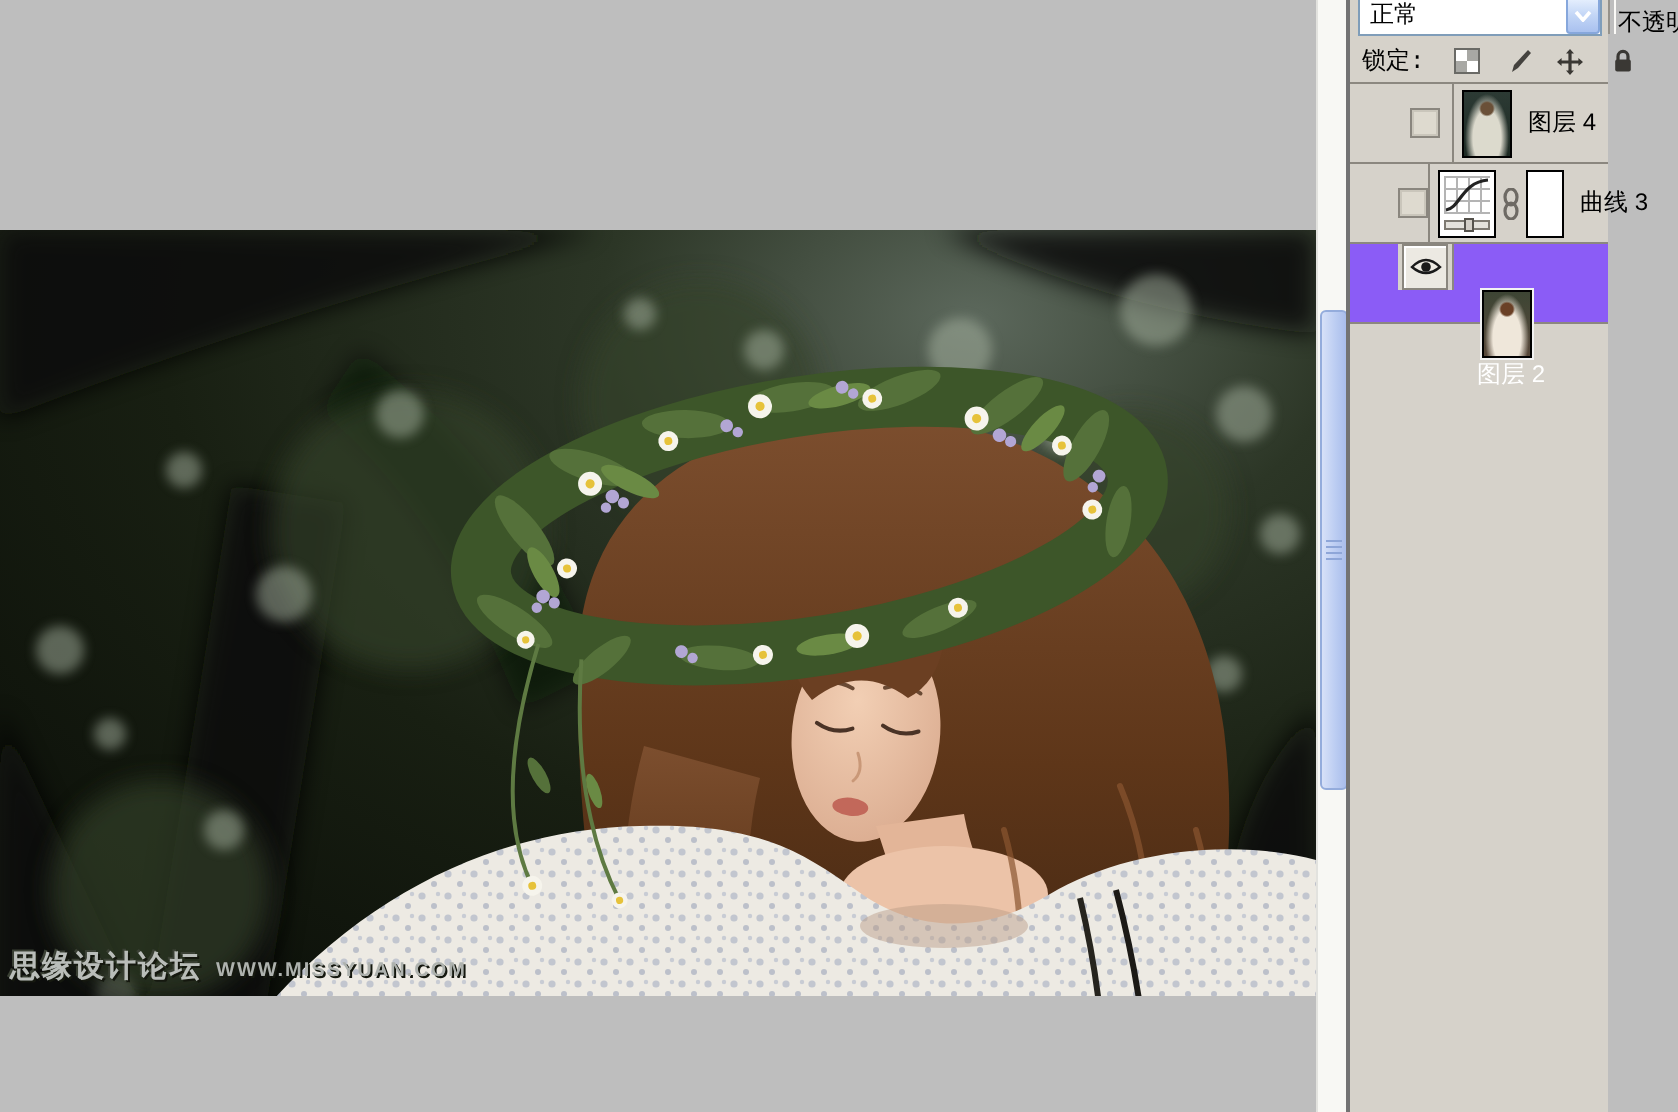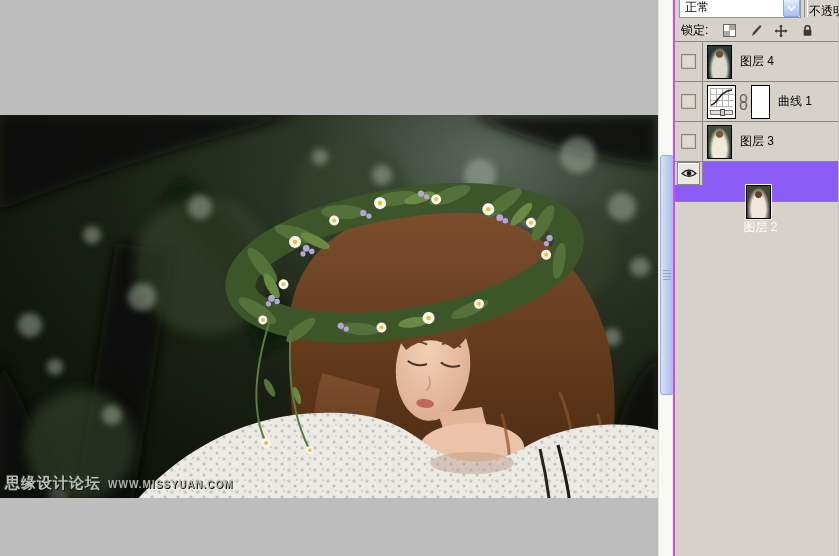--- a/index.html
+++ b/index.html
@@ -15,38 +15,38 @@
   .wm-url{font-size:10px;font-weight:bold;letter-spacing:1px;color:#aeb2ae;text-shadow:1px 1px 0 #15180f;}
 
   
   .vscroll{position:absolute;left:658px;top:0;width:15px;height:556px;background:#f8f8f4;border-left:1px solid #e2e2de;}
   .vthumb{position:absolute;left:1px;top:155px;width:12px;height:238px;border:1px solid #94acdc;border-radius:3px;
           background:linear-gradient(90deg,#d7e1f8 0%,#bccdf2 55%,#a9bdeb 100%);}
   .vgrip{position:absolute;left:2px;top:50%;width:8px;height:10px;transform:translateY(-50%);
          background:repeating-linear-gradient(180deg,#8ea6d8 0 1px,transparent 1px 3px);}
 
   
-  .panel{position:absolute;left:673px;top:0;width:165px;height:556px;background:#d6d2ca;border-left:2px solid #d946ef;box-sizing:border-box;}
+  .panel{position:absolute;left:673px;top:0;width:131px;height:556px;background:#d6d2ca;border-left:2px solid #737373;box-sizing:border-box;}
   .panel-header{position:relative;height:41px;border-bottom:1px solid #8c8880;}
 
   .combo{position:absolute;left:4px;top:-3px;width:122px;height:21px;display:flex;background:#fff;border:1px solid #7f9db9;box-sizing:border-box;}
   .combo-field{flex:1;font-size:12px;line-height:19px;padding-left:5px;color:#000;overflow:hidden;white-space:nowrap;}
   .combo-btn{width:17px;height:100%;display:flex;align-items:center;justify-content:center;
              background:linear-gradient(180deg,#e8f1fe 0%,#c3d6f6 50%,#a9c1ef 100%);
              border:1px solid #86a7dc;border-radius:2px;box-sizing:border-box;}
   .vsep{position:absolute;left:129px;top:0;width:2px;height:17px;border-left:1px solid #96928a;border-right:1px solid #fbfaf7;}
   .opacity-label{position:absolute;left:134px;top:3px;width:32px;font-size:12px;color:#000;white-space:nowrap;overflow:hidden;}
 
-  .lock-row{position:absolute;left:6px;top:22px;height:17px;display:flex;align-items:center;gap:12px;}
+  .lock-row{position:absolute;left:6px;top:22px;height:17px;display:flex;align-items:center;gap:12px;font-family:Liberation Mono, monospace;}
   .lock-label{font-size:12px;color:#000;margin-right:2px;white-space:nowrap;}
   .lk{width:14px;height:14px;display:flex;align-items:center;justify-content:center;}
   .checker{width:11px;height:11px;border:1px solid #6a6a66;background:conic-gradient(#a8a8a4 25%,#fff 0 50%,#a8a8a4 0 75%,#fff 0);}
 
   .layers-list{position:relative;}
-  .lrow{position:relative;height:40px;display:flex;align-items:center;border-bottom:1px solid #8b877f;background:#d6d2ca;box-sizing:border-box;}
+  .lrow{position:relative;height:40px;display:flex;align-items:center;border-bottom:1px solid #8b877f;background:#d6d2ca;box-sizing:border-box;padding-left:24px;}
   .lrow.selected{background:#8b5cf6;flex-direction:column;}
   .eye-cell{width:28px;align-self:stretch;display:flex;align-items:center;justify-content:center;border-right:1px solid #8b877f;background:#d6d2ca;box-sizing:border-box;}
   .eye-box{width:21px;height:21px;background:#ece9e2;border:1px solid #8a867e;box-shadow:inset 1px 1px 0 #fff;display:flex;align-items:center;justify-content:center;}
   .vis-empty{width:13px;height:13px;background:#dedacf;border:1px solid #8a867e;box-shadow:inset 0 0 0 1px #cac6bb;}
   .thumb{width:23px;height:32px;border:1px solid #000;margin-left:4px;flex:0 0 auto;}
   .selected .thumb{outline:1px solid #f2f2f2;}
   .lname{margin-left:8px;font-size:12px;color:#000;white-space:nowrap;}
   .selected .lname{color:#fff;}
   .lname.italic{font-style:italic;}
 
@@ -348,30 +348,23 @@
               <span class="curves-handle"></span>
             </div>
         </div>
         <span class="chain">
           <svg width="9" height="16" viewBox="0 0 9 16">
             <ellipse cx="4.5" cy="4.5" rx="3" ry="4" fill="none" stroke="#6e6a64" stroke-width="1.6"></ellipse>
             <ellipse cx="4.5" cy="11.5" rx="3" ry="4" fill="none" stroke="#6e6a64" stroke-width="1.6"></ellipse>
           </svg>
         </span>
         <div class="mask-thumb"></div>
-        <span class="lname">曲线 1</span>
-      </div>
-
-      <div class="lrow">
-        <div class="eye-cell">
-            <span class="vis-empty"></span>
-          </div>
-        <div class="thumb th-3"></div>
-        <span class="lname">图层 3</span>
-      </div>
+        <span class="lname">曲线 3</span>
+      </div>
+
 
 
 
       <div class="lrow selected">
         <div class="eye-cell">
           <span class="eye-box">
             <svg width="16" height="11" viewBox="0 0 16 11">
               <path d="M1 5.5 Q8 -1.5 15 5.5 Q8 11.5 1 5.5 Z" fill="none" stroke="#1a1a1a" stroke-width="1.2"></path>
               <circle cx="8" cy="5.5" r="2.4" fill="#1a1a1a"></circle>
             </svg>

